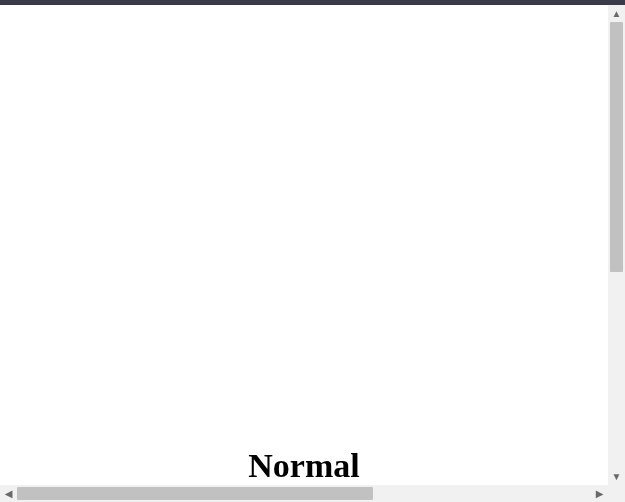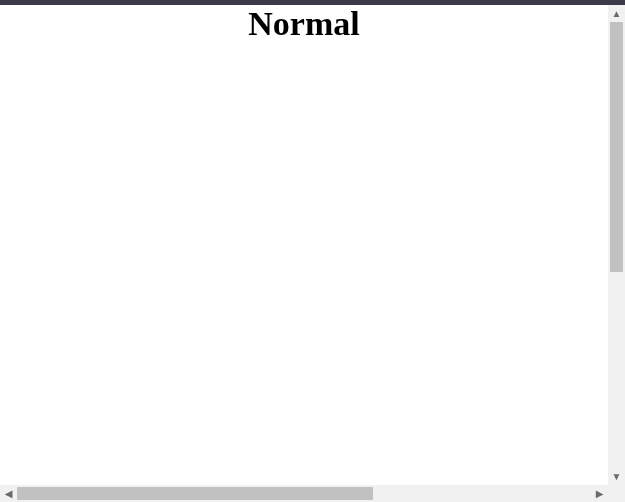--- a/index.html
+++ b/index.html
@@ -4,21 +4,21 @@
   <style>
     * { margin: 0; padding: 0; box-sizing: border-box; }
     html, body { width: 625px; height: 502px; overflow: hidden; font-family: Arial, sans-serif; }
     .app-frame { width: 625px; height: 502px; position: relative; background: #f0f0f0; }
     .top-bar { position: absolute; top: 0; left: 0; right: 0; height: 5px; background: #3a3a4a; }
     .content-viewport {
       position: absolute;
       top: 5px; left: 0; right: 17px; bottom: 17px;
       background: #ffffff;
       display: flex;
-      align-items: flex-start;
+      align-items: flex-end;
       justify-content: center;
     }
     .center-text {
       font-family: Georgia, 'Times New Roman', Times, serif;
       font-weight: bold;
       font-size: 34px;
       color: #000;
     }
     
     .v-scrollbar {

